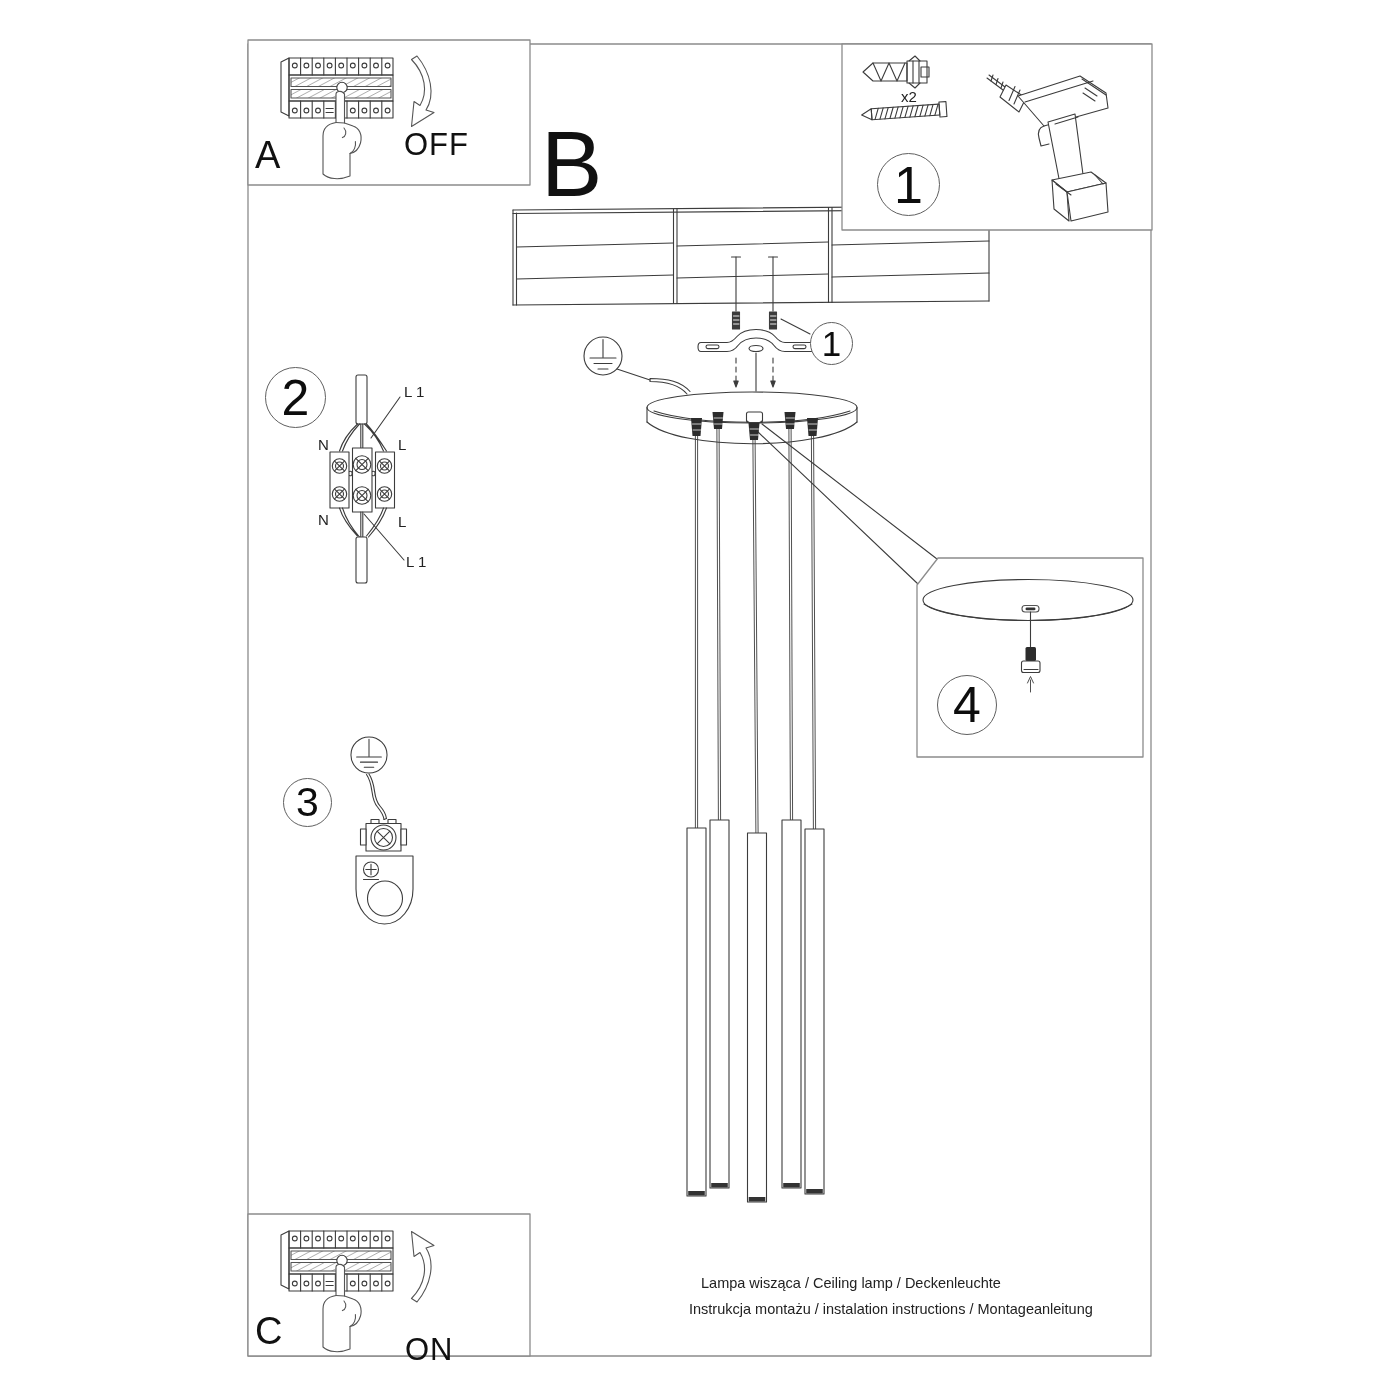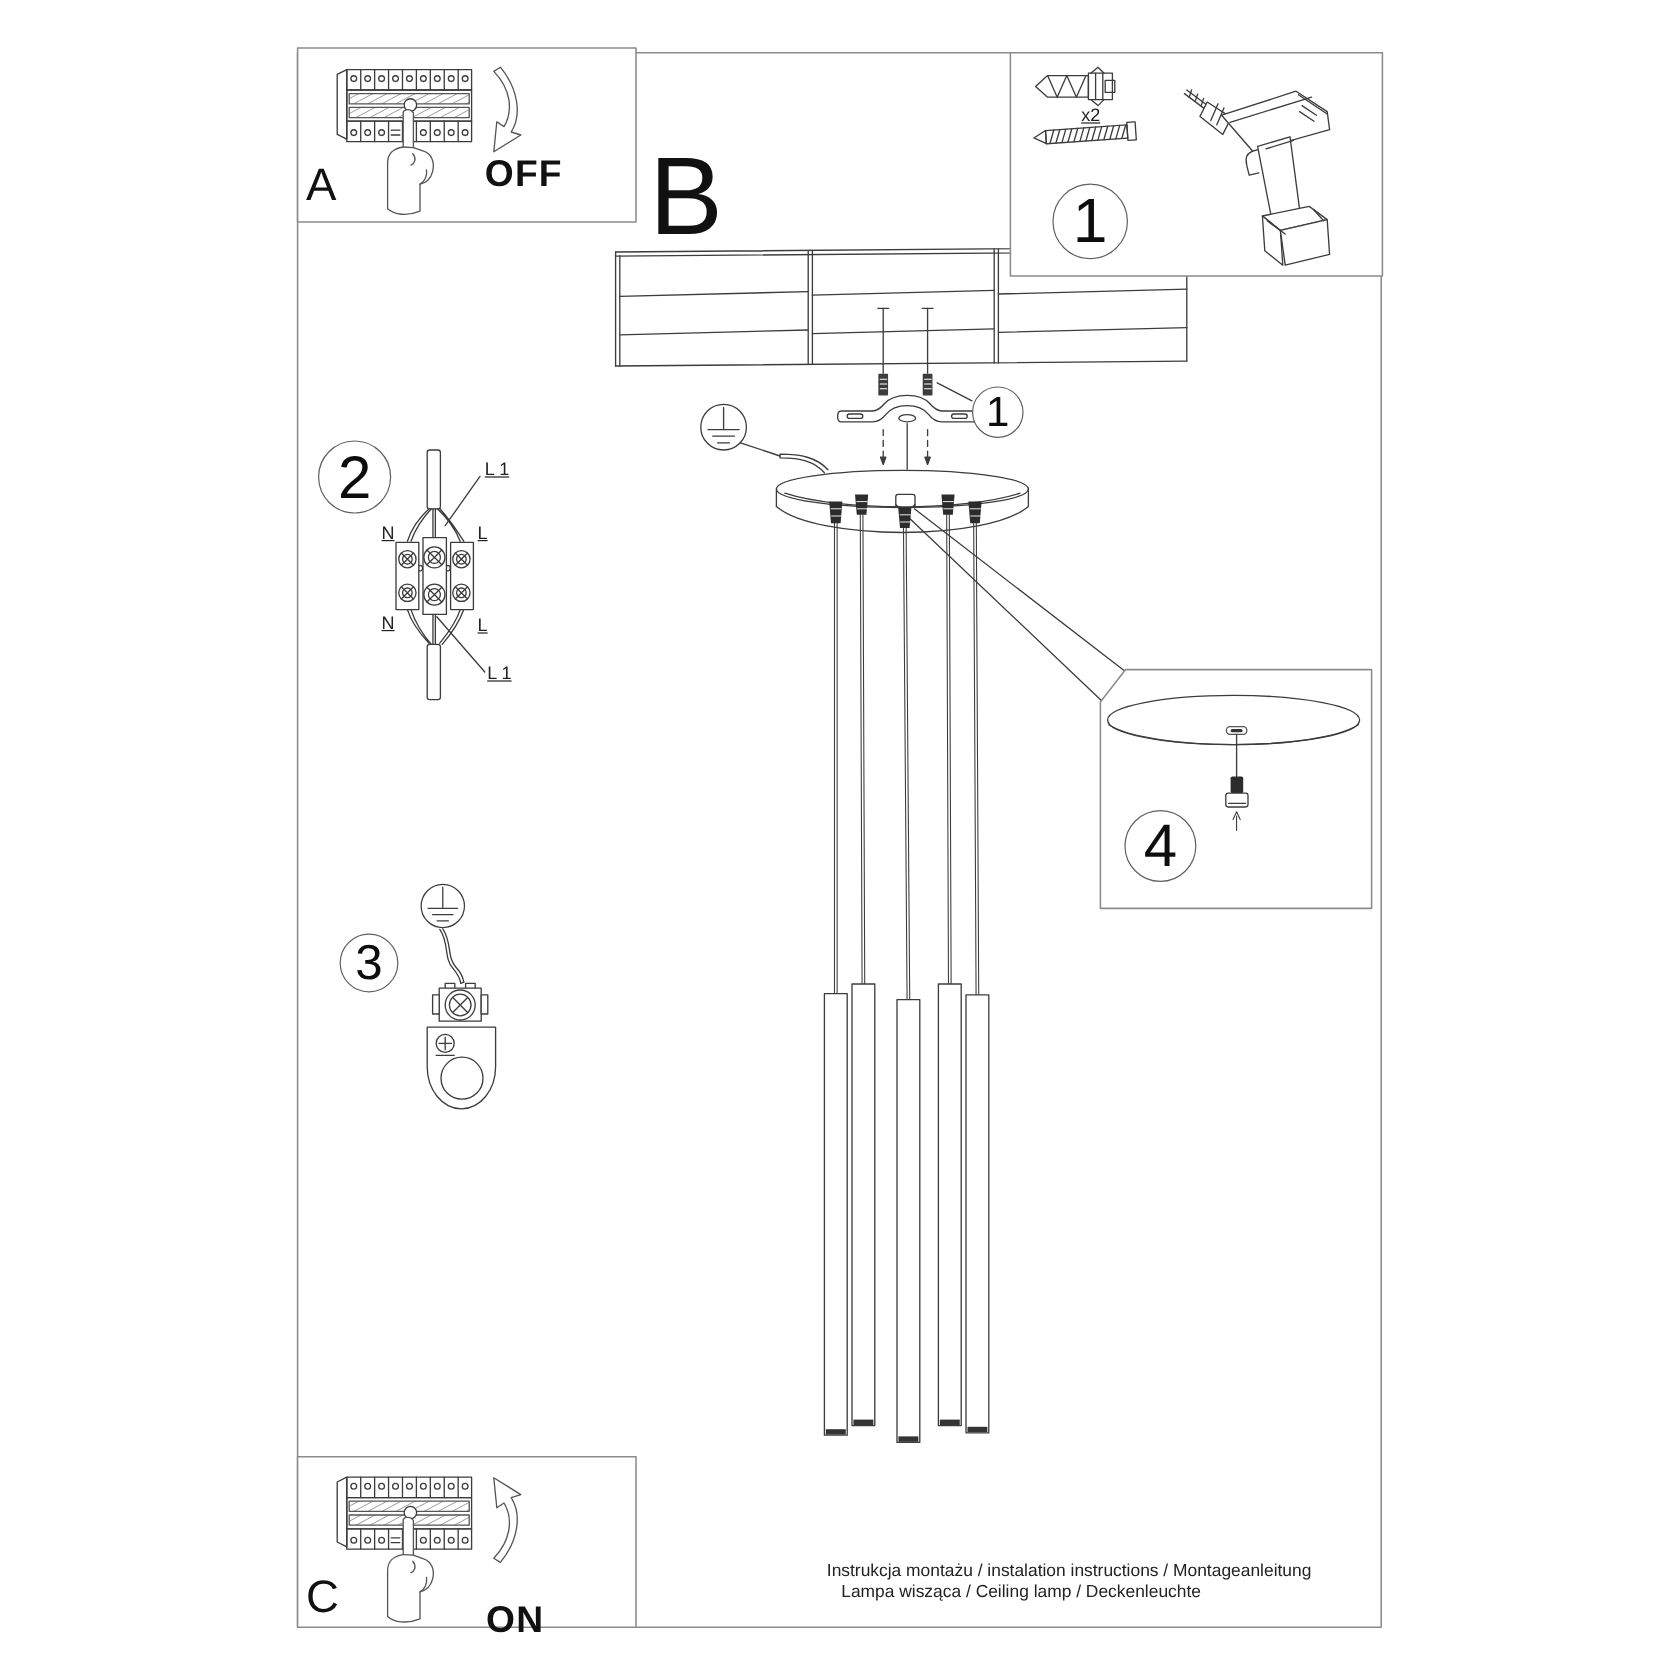--- a/index.html
+++ b/index.html
@@ -2,22 +2,22 @@
 <html><head>
 <meta charset="utf-8">
 <style>
   html,body{margin:0;padding:0;background:#ffffff;}
   #sheet{position:relative;width:1400px;height:1400px;background:#ffffff;overflow:hidden;
          font-family:"Liberation Sans", sans-serif;color:#111;}
   #lineart{position:absolute;left:0;top:0;}
   .txt{position:absolute;line-height:1;white-space:pre;color:#111;}
   .big-letter{font-size:38px;font-weight:500;}
   .huge-letter{font-size:92px;font-weight:500;}
-  .switch-word{font-size:31px;font-weight:700;letter-spacing:1px;}
-  .tiny{font-size:15px;color:#222;text-decoration:underline;}
+  .switch-word{font-size:31px;font-weight:400;letter-spacing:1px;}
+  .tiny{font-size:15px;color:#222;}
   .footer-line{font-size:14.5px;color:#222;}
   .callout{position:absolute;border:1.4px solid #606060;border-radius:50%;
            display:flex;align-items:center;justify-content:center;background:#fff;
            box-sizing:border-box;color:#0d0d0d;}
 </style>
 </head>
 <body>
 
 <div id="sheet">
 
@@ -289,15 +289,15 @@
     </div>
 
 <div class="txt tiny" style="left:318px;top:437px;">N</div>
 <div class="txt tiny" style="left:398px;top:437px;">L</div>
 <div class="txt tiny" style="left:404px;top:384px;">L 1</div>
 <div class="txt tiny" style="left:318px;top:512px;">N</div>
 <div class="txt tiny" style="left:398px;top:514px;">L</div>
 <div class="txt tiny" style="left:406px;top:554px;">L 1</div>
 
 <div class="txt footer-line" style="left:689px;top:1302px;">Instrukcja montażu / instalation instructions / Montageanleitung</div>
-<div class="txt footer-line" style="left:701px;top:1320px;">Lampa wisząca / Ceiling lamp / Deckenleuchte</div>
+<div class="txt footer-line" style="left:701px;top:1276px;">Lampa wisząca / Ceiling lamp / Deckenleuchte</div>
 
 </div>
 
 </body></html>

